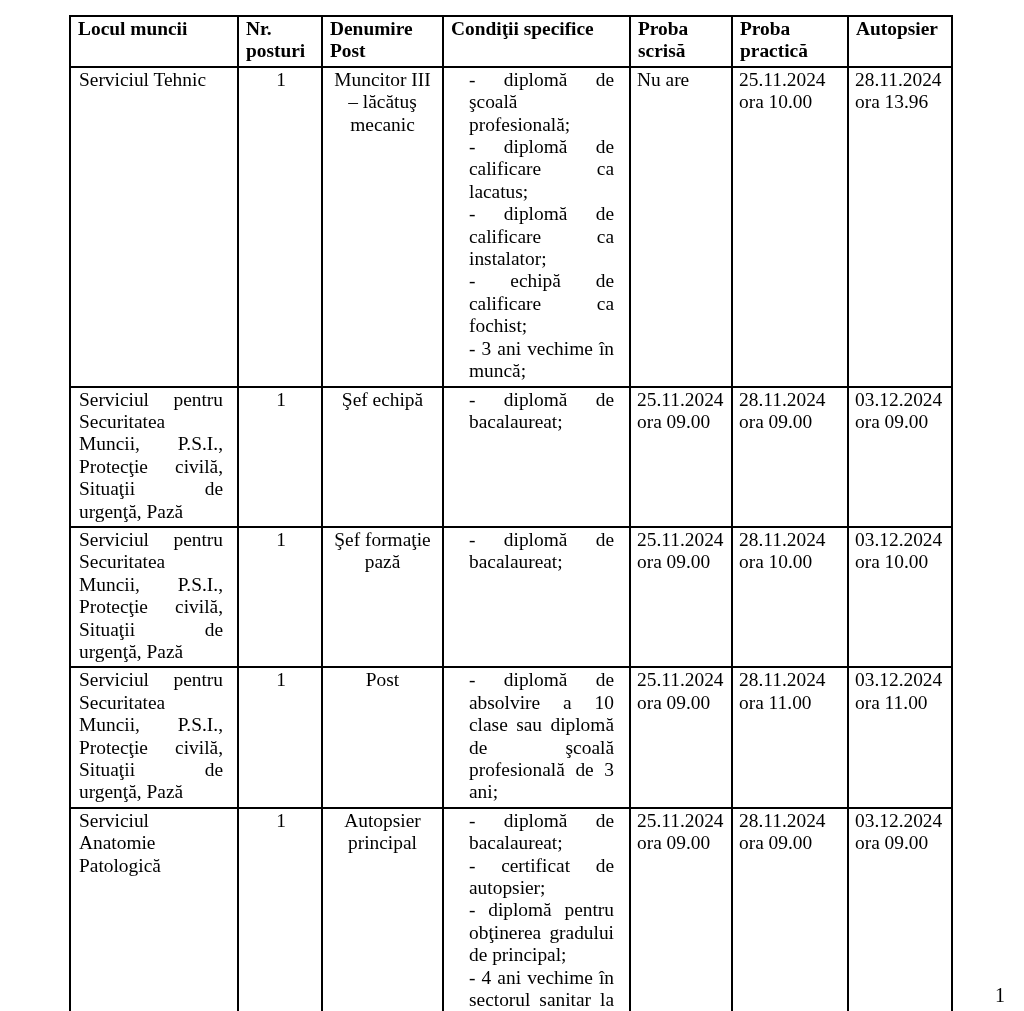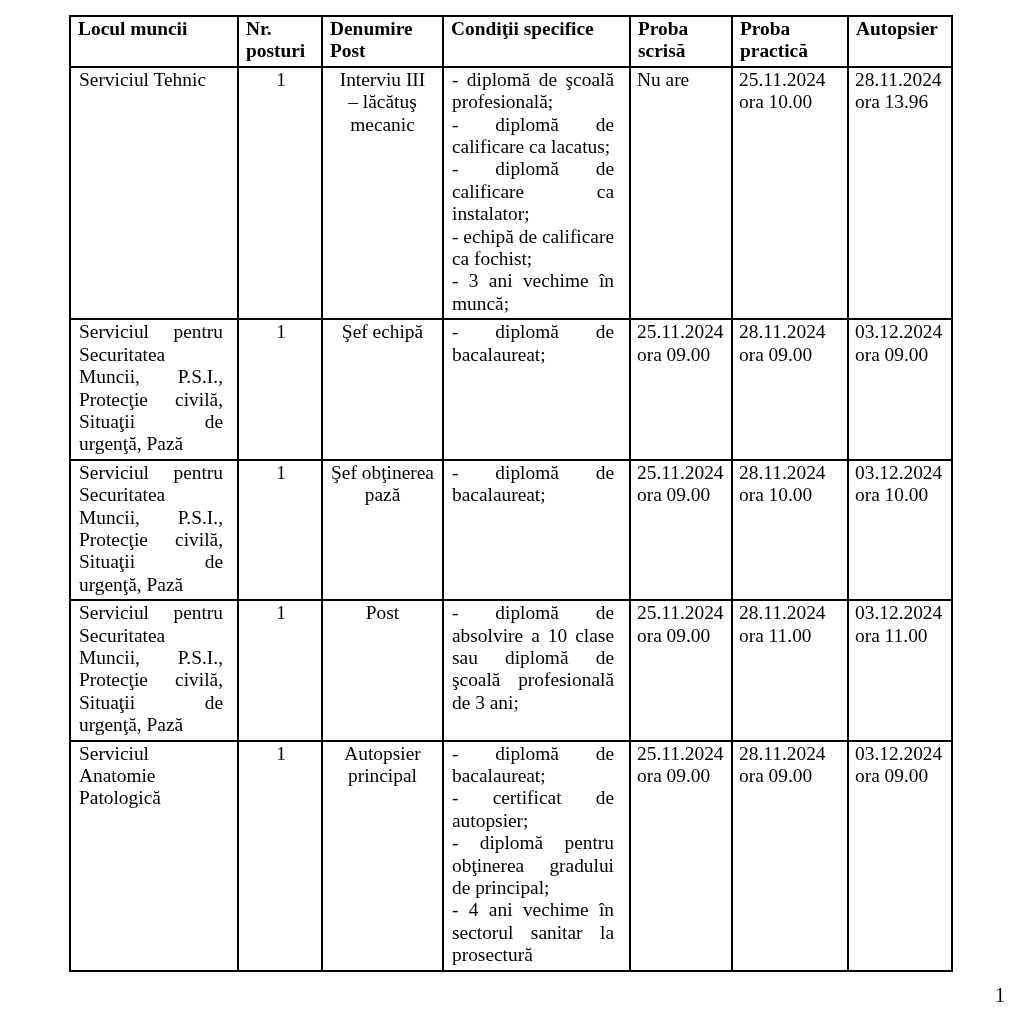--- a/index.html
+++ b/index.html
@@ -42,21 +42,21 @@
   td { padding: 1px 5px 3px 7px; }
   td.c-locul {
     text-align: justify;
     padding: 1px 14px 3px 8px;
   }
   td.c-nr { text-align: center; }
   td.c-post { text-align: center; padding: 1px 4px 3px 4px; }
   td.c-cond {
     padding: 1px 15px 3px 8px;
   }
-  td.c-cond .cond-item { text-align: justify; }
+  td.c-cond .cond-item { text-align: justify; margin-left: 17px; }
   td.c-date { padding: 1px 3px 3px 6px; }
   .page-number {
     position: absolute;
     top: 984px;
     right: 19px;
     font-size: 20px;
     line-height: 22px;
   }
 </style>
 </head>
@@ -100,21 +100,21 @@
           <th>
             <div>Autopsier</div>
           </th>
         </tr>
     </thead>
     <tbody>
         <tr>
           <td class="c-locul">Serviciul Tehnic</td>
           <td class="c-nr">1</td>
           <td class="c-post">
-            <div class="cell-line">Interviu III</div>
+            <div class="cell-line">Muncitor III</div>
             <div class="cell-line">– lăcătuş</div>
             <div class="cell-line">mecanic</div>
           </td>
           <td class="c-cond">
             <div class="cond-item">- diplomă de şcoală profesională;</div>
             <div class="cond-item">- diplomă de calificare ca lacatus;</div>
             <div class="cond-item">- diplomă de calificare ca instalator;</div>
             <div class="cond-item">- echipă de calificare ca fochist;</div>
             <div class="cond-item">- 3 ani vechime în muncă;</div>
           </td>
@@ -149,21 +149,21 @@
           </td>
           <td class="c-date">
             <div class="cell-line">03.12.2024</div>
             <div class="cell-line">ora 09.00</div>
           </td>
         </tr>
         <tr>
           <td class="c-locul">Serviciul pentru Securitatea Muncii, P.S.I., Protecţie civilă, Situaţii de urgenţă, Pază</td>
           <td class="c-nr">1</td>
           <td class="c-post">
-            <div class="cell-line">Şef obţinerea</div>
+            <div class="cell-line">Şef formaţie</div>
             <div class="cell-line">pază</div>
           </td>
           <td class="c-cond">
             <div class="cond-item">- diplomă de bacalaureat;</div>
           </td>
           <td class="c-date">
             <div class="cell-line">25.11.2024</div>
             <div class="cell-line">ora 09.00</div>
           </td>
           <td class="c-date">

